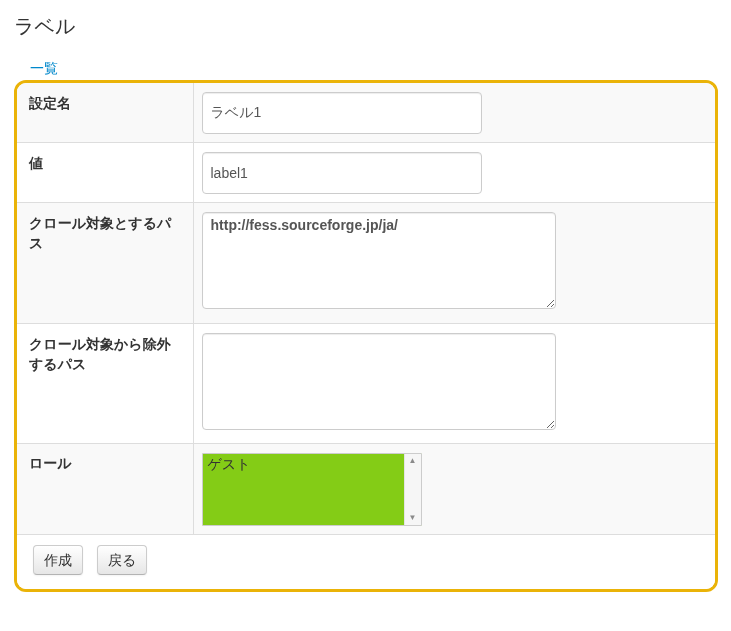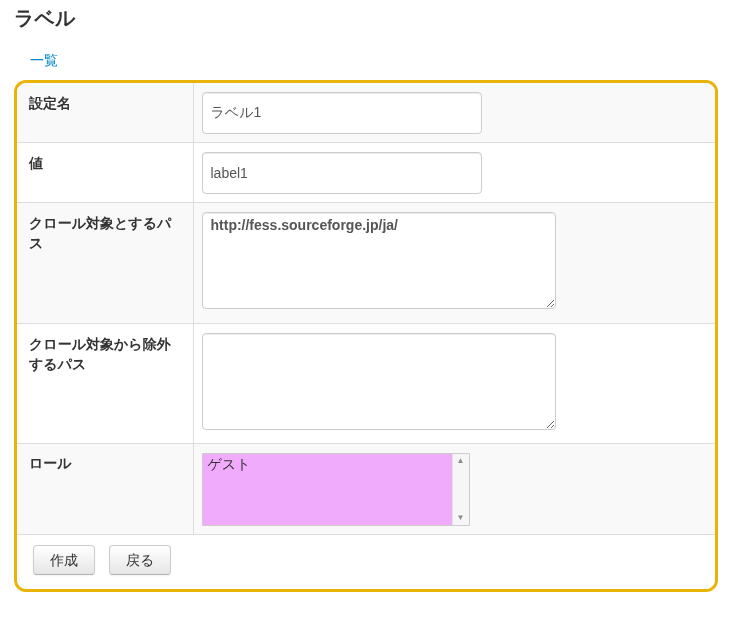--- a/index.html
+++ b/index.html
@@ -9,29 +9,29 @@
     font-family: "Liberation Sans", "DejaVu Sans", sans-serif;
     color: #333333;
   }
   .page {
     width: 731px; height: 631px;
     padding: 6px 13px 0 14px;
     overflow: hidden;
   }
   .page-title {
     font-size: 20px;
-    font-weight: 700;
-    color: #333333;
-    margin: 0 0 20px 0;
+    font-weight: 400;
+    color: #333333;
+    margin: 8px 0 20px 0;
     line-height: 1.2;
   }
   .nav-pills {
     display: flex;
     align-items: center;
-    margin: 0 0 10px 16px;
+    margin: 0 0 2px 16px;
     gap: 18px;
   }
   .tab-link {
     color: #0088cc;
     font-size: 14px;
     text-decoration: none;
     cursor: pointer;
     line-height: 20px;
   }
   .tab-pill {
@@ -94,24 +94,24 @@
     font-family: "Liberation Sans", "DejaVu Sans", sans-serif;
     box-shadow: inset 0 1px 1px rgba(0,0,0,0.075);
     outline: none;
     resize: both;
     background: #ffffff;
     display: block;
     font-weight: bold;
   }
   .listbox {
     position: relative;
-    width: 268px; height: 73px;
+    width: 220px; height: 73px;
     border: 1px solid #cccccc;
     border-radius: 1px;
-    background: #f0abfc;
+    background: #84cc16;
     overflow: hidden;
   }
   .listbox-option {
     font-size: 14px;
     color: #333333;
     padding: 2px 5px;
     line-height: 17px;
     cursor: default;
   }
   .listbox-scrollbar {
@@ -127,21 +127,21 @@
     padding: 3px 0;
   }
   .scroll-arrow {
     font-size: 8px;
     color: #8a8a8a;
     line-height: 8px;
     cursor: pointer;
   }
   .btn {
     display: inline-block;
-    padding: 5px 16px;
+    padding: 5px 10px;
     font-size: 14px;
     line-height: 18px;
     color: #333333;
     background: linear-gradient(to bottom, #ffffff, #e6e6e6);
     border: 1px solid #cccccc;
     border-bottom-color: #b3b3b3;
     border-radius: 4px;
     cursor: pointer;
     font-family: "Liberation Sans", "DejaVu Sans", sans-serif;
     box-shadow: inset 0 1px 0 rgba(255,255,255,.2), 0 1px 2px rgba(0,0,0,.05);

